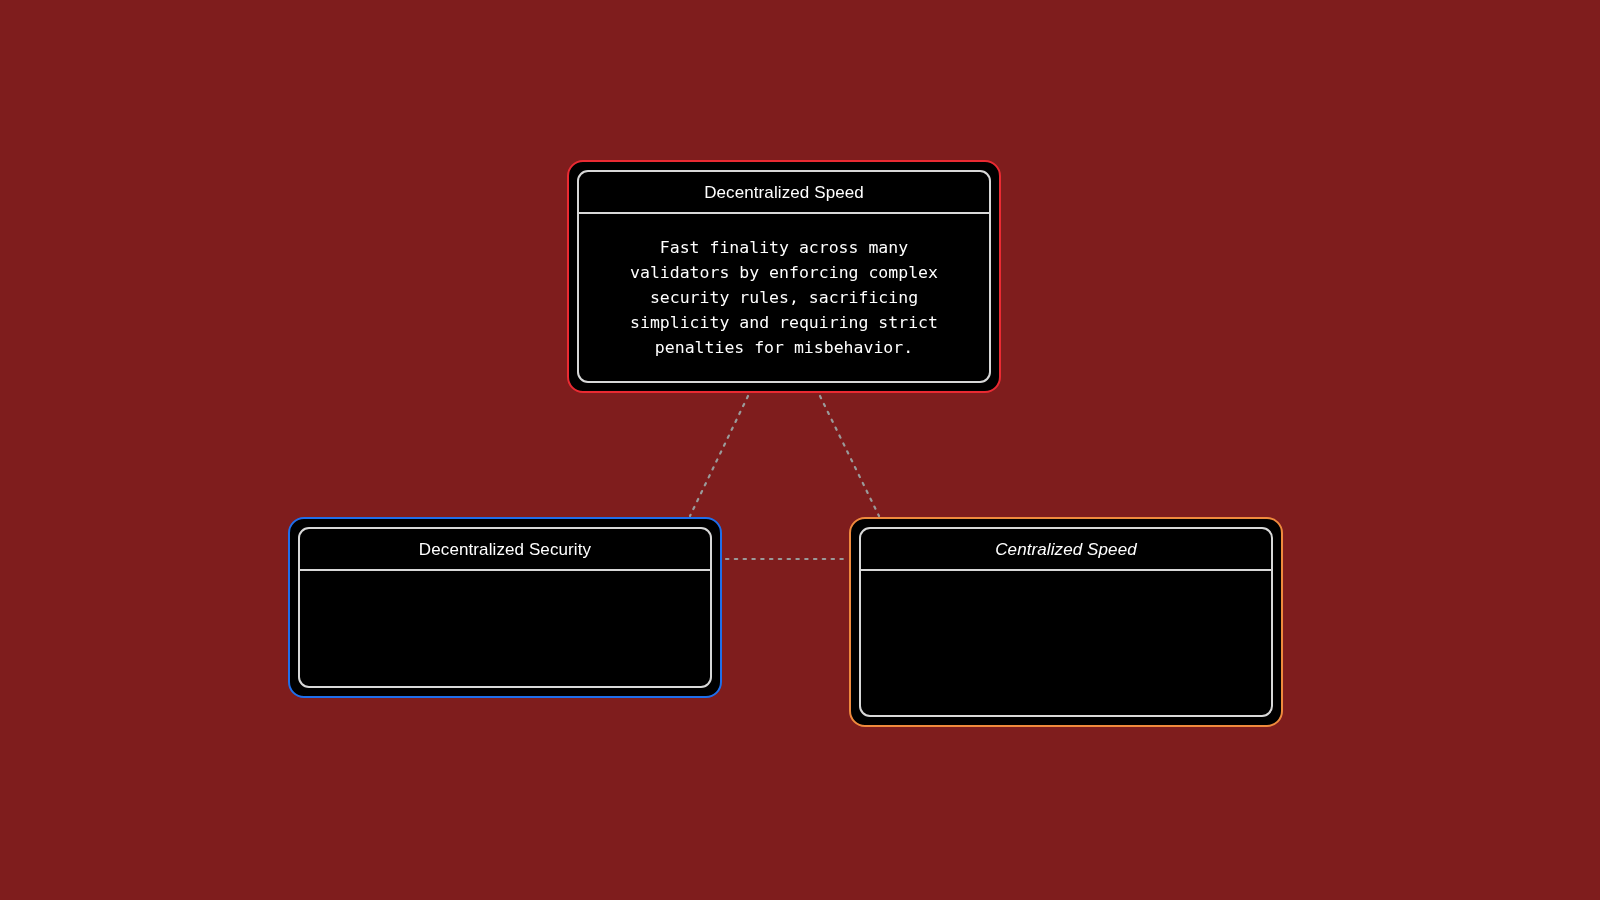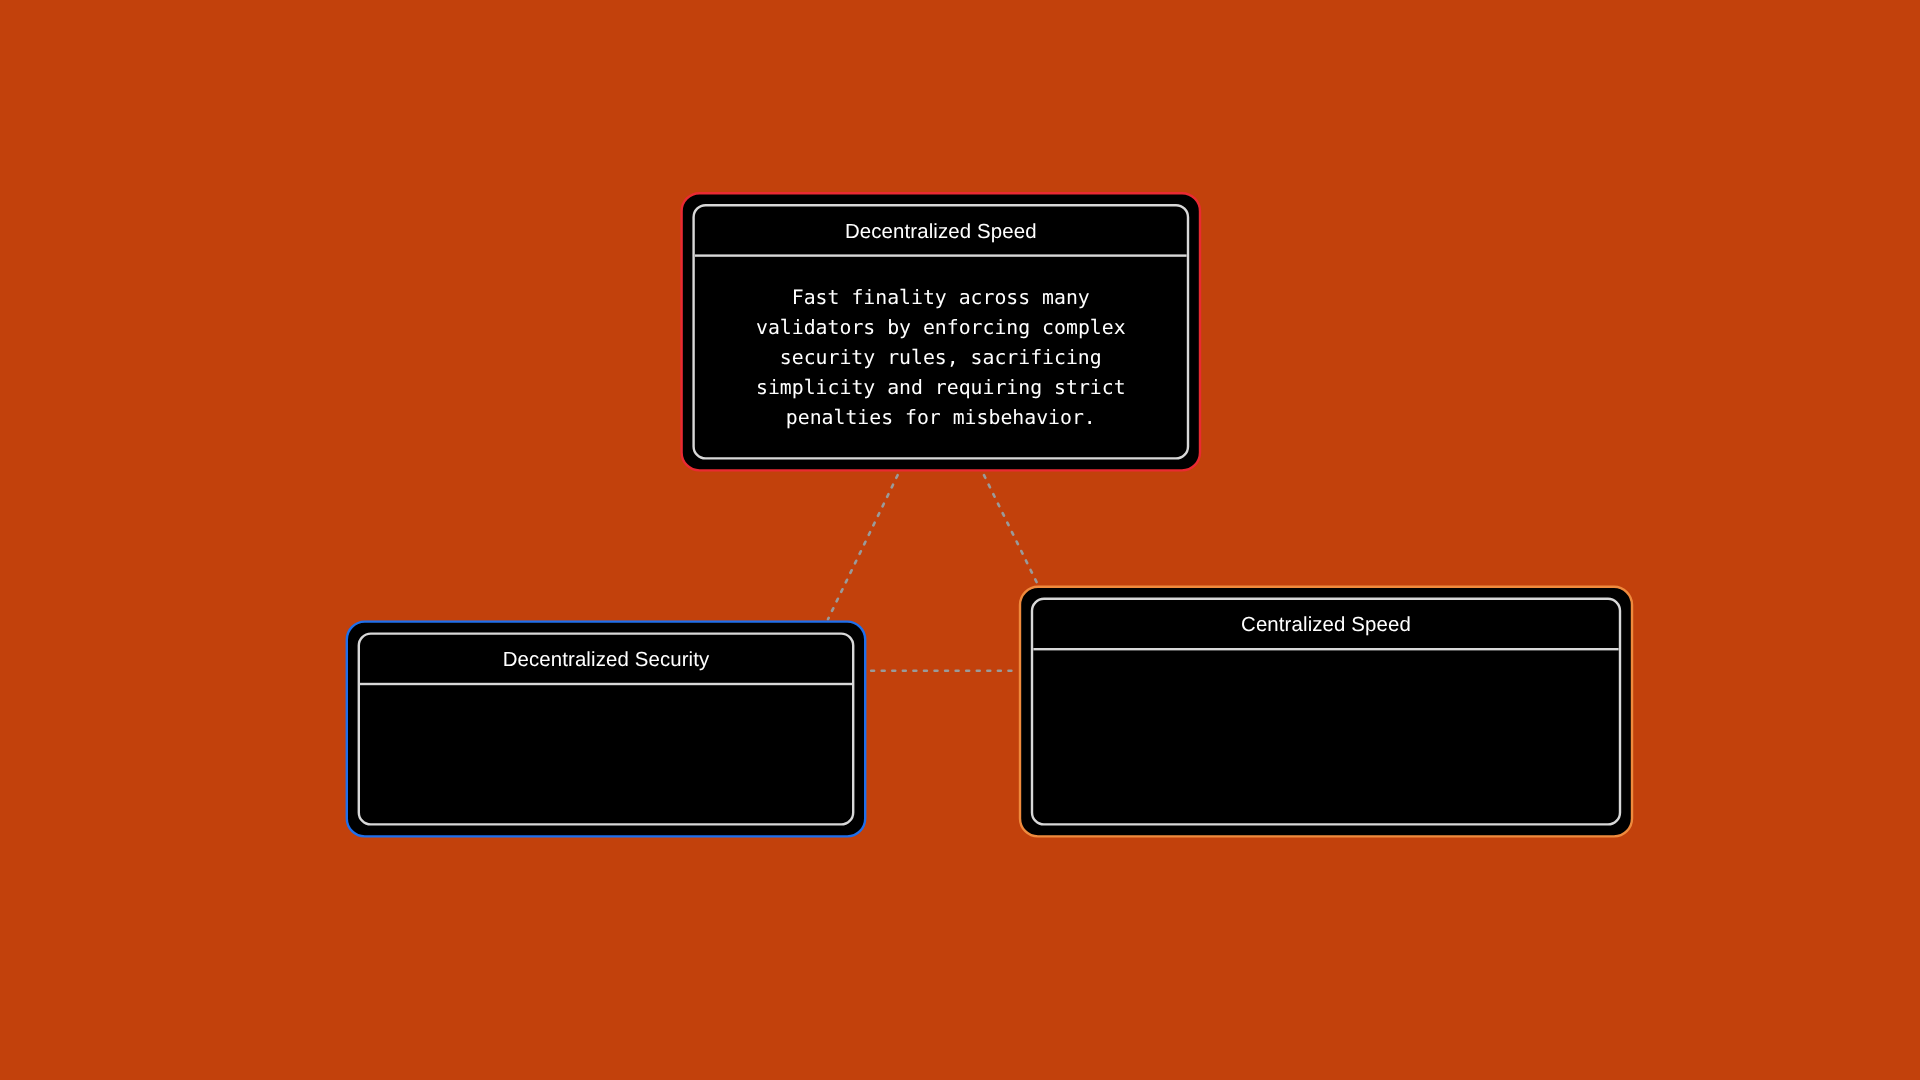--- a/index.html
+++ b/index.html
@@ -8,21 +8,21 @@
     padding: 0;
     background: #000000;
     width: 1600px;
     height: 900px;
     overflow: hidden;
   }
   #stage {
     position: relative;
     width: 1600px;
     height: 900px;
-    background: #c2410c;
+    background: #7f1d1d;
   }
   #edges {
     position: absolute;
     left: 0;
     top: 0;
     width: 1600px;
     height: 900px;
     pointer-events: none;
   }
 
@@ -79,22 +79,23 @@
   
   #node-decentralized-speed {
     left: 567px;  top: 160px;  width: 434px;  height: 233px;
     border-color: #ea2a32;
   }
   #node-decentralized-security {
     left: 288px;  top: 517px;  width: 434px;  height: 181px;
     border-color: #1f6feb;
   }
   #node-centralized-speed {
-    left: 849px;  top: 488px;  width: 512px;  height: 210px;
+    left: 849px;  top: 517px;  width: 434px;  height: 210px;
     border-color: #ef8a3d;
+    font-style: italic;
   }
 </style>
 </head>
 <body>
 
 <div id="stage">
 
   <svg id="edges" viewBox="0 0 1600 900" width="1600" height="900" aria-hidden="true">
     <line x1="748" y1="396" x2="690" y2="516" stroke="#9a9a9a" stroke-width="2.2" stroke-dasharray="2.4 6.4" stroke-linecap="round"></line>
     <line x1="820" y1="396" x2="879" y2="516" stroke="#9a9a9a" stroke-width="2.2" stroke-dasharray="2.4 6.4" stroke-linecap="round"></line>

